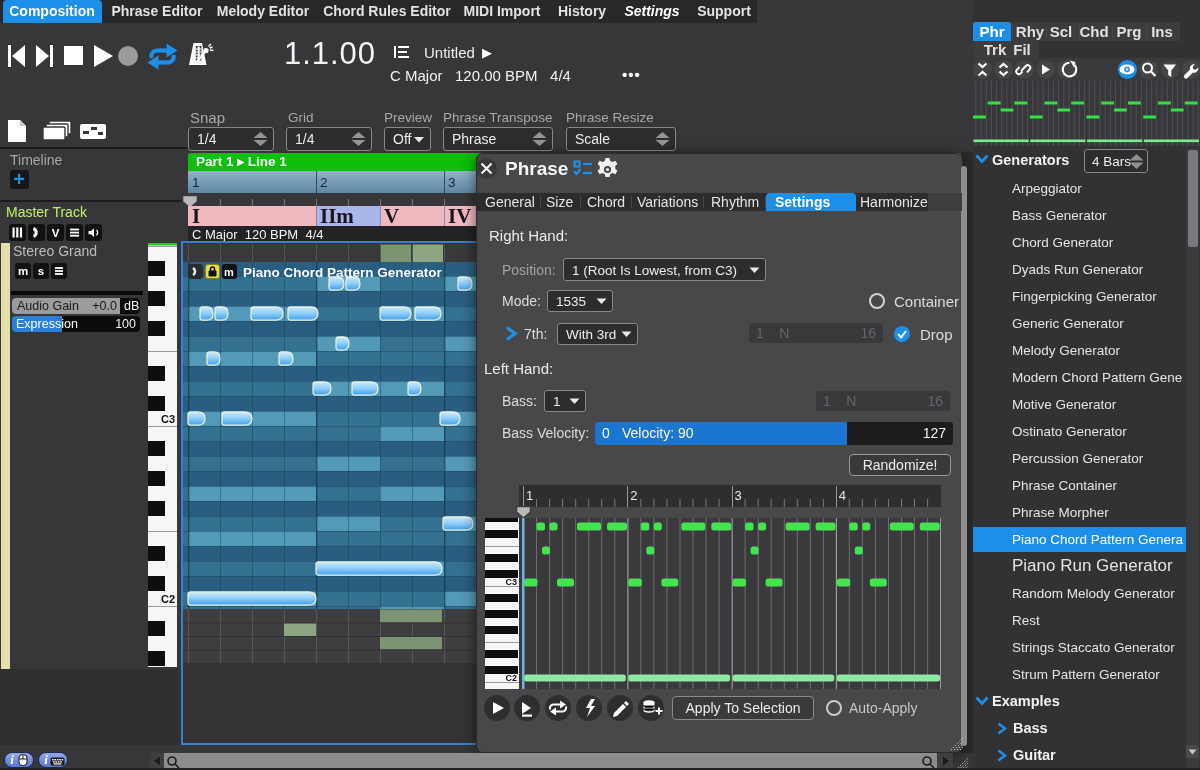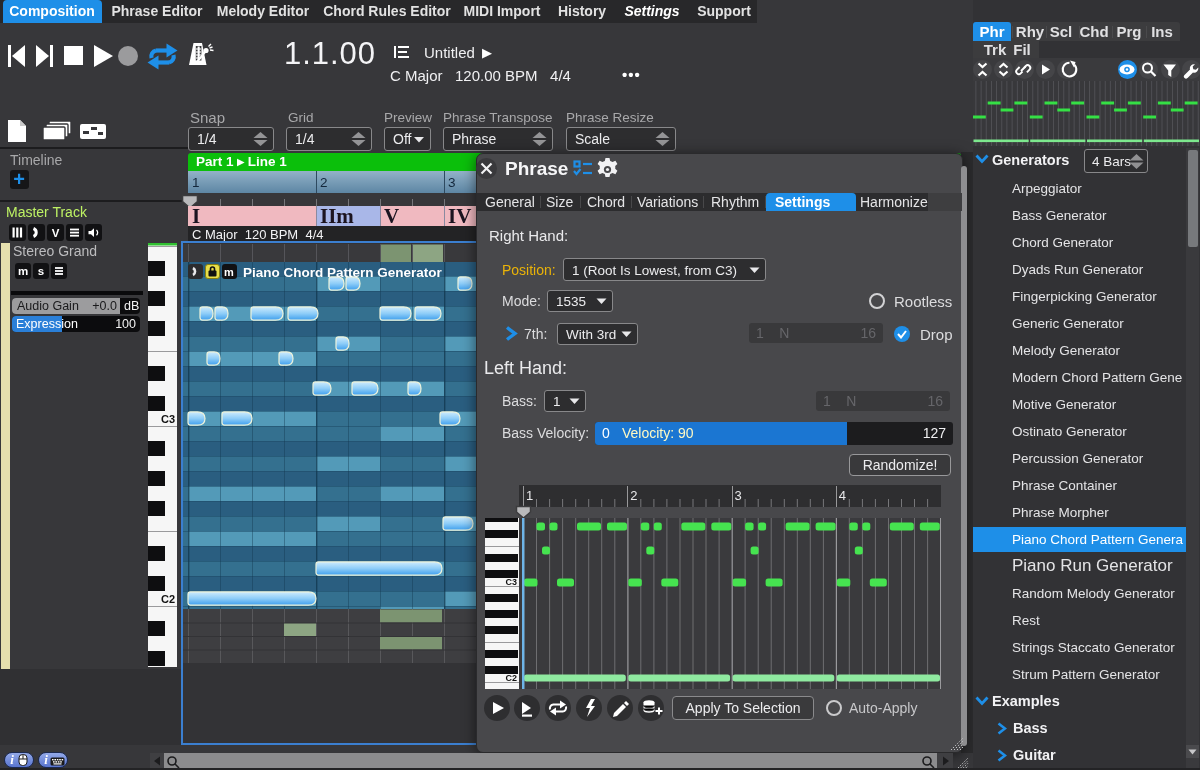--- a/index.html
+++ b/index.html
@@ -511,52 +511,52 @@
 <div class="t" style="left:637px;top:202px;transform:translate(0,-50%);font-size:14px;color:#e4e4e6;">Variations</div>
 <div class="t" style="left:711px;top:202px;transform:translate(0,-50%);font-size:14px;color:#e4e4e6;">Rhythm</div>
 <div class="t" style="left:775px;top:202px;transform:translate(0,-50%);font-size:14px;font-weight:bold;color:#ffffff;">Settings</div>
 <div class="t" style="left:860px;top:202px;transform:translate(0,-50%);font-size:14px;color:#e4e4e6;">Harmonize</div>
 <div style="position:absolute;left:540px;top:196px;width:1px;height:12px;background:#48484a;"></div>
 <div style="position:absolute;left:580px;top:196px;width:1px;height:12px;background:#48484a;"></div>
 <div style="position:absolute;left:631px;top:196px;width:1px;height:12px;background:#48484a;"></div>
 <div style="position:absolute;left:703px;top:196px;width:1px;height:12px;background:#48484a;"></div>
 <div style="position:absolute;left:765px;top:196px;width:1px;height:12px;background:#48484a;"></div>
 <div class="t" style="left:489px;top:235px;transform:translate(0,-50%);font-size:15px;color:#eaeaec;">Right Hand:</div>
-<div class="t" style="left:502px;top:270px;transform:translate(0,-50%);font-size:14px;color:#eab308;">Position:</div>
+<div class="t" style="left:502px;top:270px;transform:translate(0,-50%);font-size:14px;color:#a3a3a3;">Position:</div>
 <div style="position:absolute;left:563px;top:258px;width:203px;height:23px;background:#2d2d2f;border:1px solid #88888a;border-radius:3px;"></div>
 <div class="t" style="left:572px;top:269.5px;transform:translate(0,-50%);font-size:13.5px;color:#ececee;">1 (Root Is Lowest, from C3)</div>
 <svg style="position:absolute;left:749px;top:266.5px;" width="11" height="7" viewBox="0 0 11 7">
     <path d="M0.5 0.5l5 5.5 5-5.5z" fill="#e8e8ea"></path>
   </svg>
 <div class="t" style="left:502px;top:301px;transform:translate(0,-50%);font-size:14px;color:#dcdcde;">Mode:</div>
 <div style="position:absolute;left:547px;top:290px;width:66px;height:22px;background:#2d2d2f;border:1px solid #88888a;border-radius:3px;"></div>
 <div class="t" style="left:556px;top:301.0px;transform:translate(0,-50%);font-size:13.5px;color:#ececee;">1535</div>
 <svg style="position:absolute;left:596px;top:298.0px;" width="11" height="7" viewBox="0 0 11 7">
     <path d="M0.5 0.5l5 5.5 5-5.5z" fill="#e8e8ea"></path>
   </svg>
 <div style="position:absolute;left:869px;top:293px;width:16px;height:16px;border:2px solid #d2d2d4;border-radius:50%;"></div>
-<div class="t" style="left:894px;top:301px;transform:translate(0,-50%);font-size:15px;color:#dcdcde;">Rootless</div>
+<div class="t" style="left:894px;top:301px;transform:translate(0,-50%);font-size:15px;color:#dcdcde;">Container</div>
 <svg style="position:absolute;left:505px;top:326px;" width="13" height="15" viewBox="0 0 13 15">
     <path d="M2 1.5 L10 7.5 L2 13.5" stroke="#1e8fe8" stroke-width="3.4" fill="none"></path>
   </svg>
 <div class="t" style="left:524px;top:334px;transform:translate(0,-50%);font-size:14px;color:#dcdcde;">7th:</div>
 <div style="position:absolute;left:557px;top:323px;width:81px;height:22px;background:#2d2d2f;border:1px solid #88888a;border-radius:3px;"></div>
 <div class="t" style="left:566px;top:334.0px;transform:translate(0,-50%);font-size:13.5px;color:#ececee;">With 3rd</div>
 <svg style="position:absolute;left:621px;top:331.0px;" width="11" height="7" viewBox="0 0 11 7">
     <path d="M0.5 0.5l5 5.5 5-5.5z" fill="#e8e8ea"></path>
   </svg>
 <div style="position:absolute;left:749px;top:323px;width:134px;height:20px;background:#39393b;border-radius:3px;"></div>
 <div class="t" style="left:756px;top:333.0px;transform:translate(0,-50%);font-size:14px;color:#66666a;">1&nbsp;&nbsp;&nbsp;&nbsp;N</div>
 <div class="t" style="left:876px;top:333.0px;transform:translate(-100%,-50%);font-size:14px;color:#66666a;">16</div>
 <div style="position:absolute;left:894px;top:326px;width:16px;height:16px;background:#1e8fe8;border-radius:50%;"></div>
 <svg style="position:absolute;left:897px;top:330px;" width="10" height="9" viewBox="0 0 10 9">
     <path d="M1 4l3 3.5L9 1" stroke="#fff" stroke-width="2" fill="none"></path>
   </svg>
 <div class="t" style="left:920px;top:334px;transform:translate(0,-50%);font-size:15px;color:#dcdcde;">Drop</div>
-<div class="t" style="left:484px;top:368px;transform:translate(0,-50%);font-size:18px;color:#eaeaec;">Left Hand:</div>
+<div class="t" style="left:484px;top:368px;transform:translate(0,-50%);font-size:15px;color:#eaeaec;">Left Hand:</div>
 <div class="t" style="left:502px;top:401px;transform:translate(0,-50%);font-size:14px;color:#dcdcde;">Bass:</div>
 <div style="position:absolute;left:544px;top:390px;width:42px;height:22px;background:#2d2d2f;border:1px solid #88888a;border-radius:3px;"></div>
 <div class="t" style="left:553px;top:401.0px;transform:translate(0,-50%);font-size:13.5px;color:#ececee;">1</div>
 <svg style="position:absolute;left:569px;top:398.0px;" width="11" height="7" viewBox="0 0 11 7">
     <path d="M0.5 0.5l5 5.5 5-5.5z" fill="#e8e8ea"></path>
   </svg>
 <div style="position:absolute;left:816px;top:391px;width:134px;height:20px;background:#39393b;border-radius:3px;"></div>
 <div class="t" style="left:823px;top:401.0px;transform:translate(0,-50%);font-size:14px;color:#66666a;">1&nbsp;&nbsp;&nbsp;&nbsp;N</div>
 <div class="t" style="left:943px;top:401.0px;transform:translate(-100%,-50%);font-size:14px;color:#66666a;">16</div>
 <div class="t" style="left:502px;top:433px;transform:translate(0,-50%);font-size:14px;color:#dcdcde;">Bass Velocity:</div>

